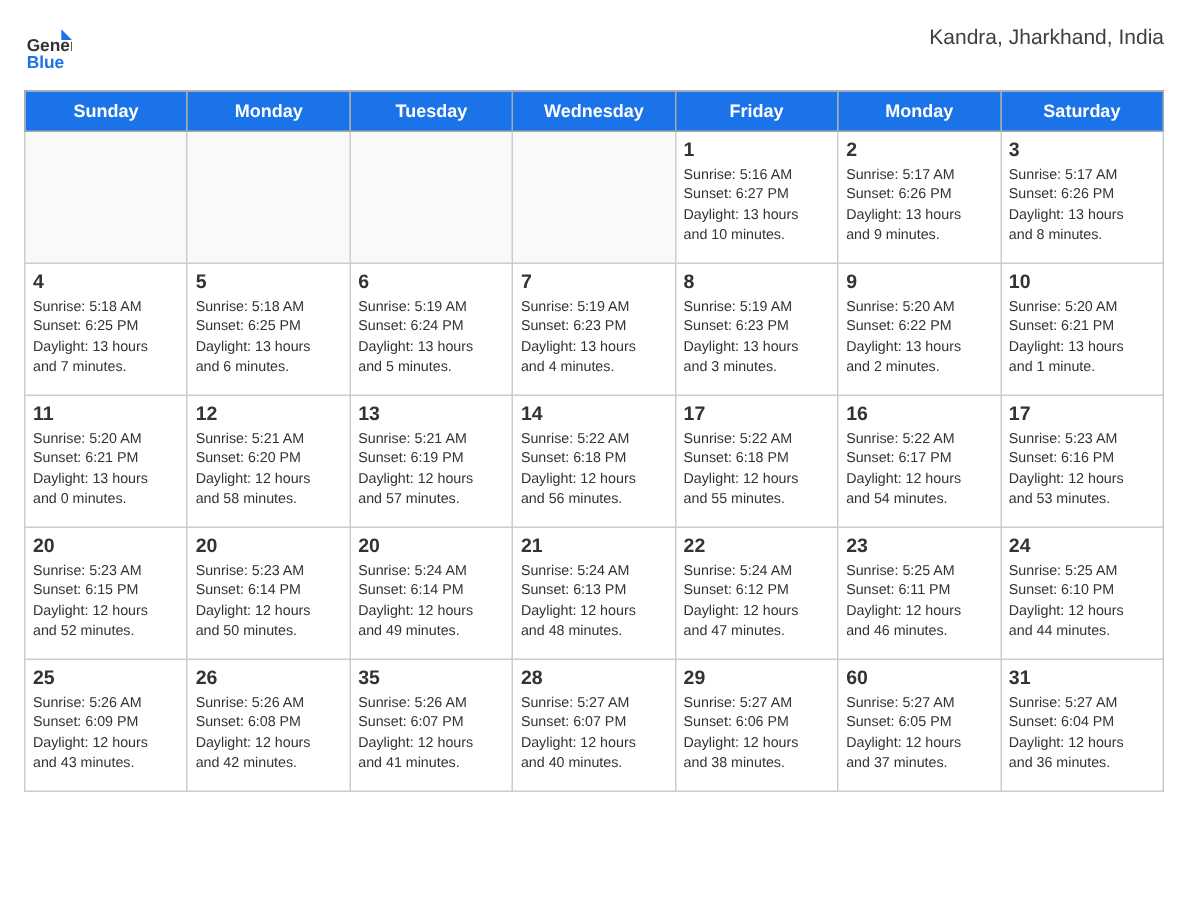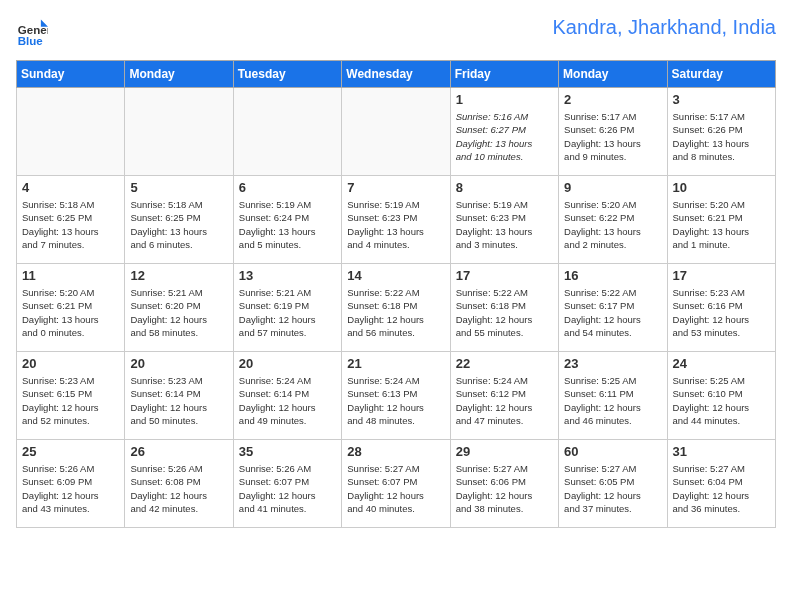--- a/index.html
+++ b/index.html
@@ -27,34 +27,34 @@
     }
     .title-block {
       text-align: right;
     }
     .month-year {
       font-size: 36px;
       font-weight: bold;
       color: #333;
     }
     .location {
-      font-size: 20px;
-      color: #3b82f6;
+      font-size: 14px;
+      color: #404040;
     }
     table {
       width: 100%;
       border-collapse: collapse;
       table-layout: fixed;
     }
     th {
       background-color: #1a73e8;
       color: #fff;
       font-size: 12px;
       padding: 6px 4px;
-      text-align: left;
+      text-align: center;
       border: 1px solid #aaa;
     }
     td {
       border: 1px solid #ccc;
       vertical-align: top;
       padding: 4px 5px;
       font-size: 10px;
       color: #333;
       background: #fff;
       height: 88px;
@@ -103,21 +103,21 @@
       </tr>
   </thead>
   <tbody id="calendar-body">
   <tr>
         <td class="empty"></td>
         <td class="empty"></td>
         <td class="empty"></td>
         <td class="empty"></td>
         <td>
           <div class="day-number">1</div>
-          <div class="day-info" style="white-space: pre-line; font-style: italic;">Sunrise: 5:16 AM
+          <div class="day-info" style="white-space: pre-line;">Sunrise: 5:16 AM
 Sunset: 6:27 PM
 Daylight: 13 hours
 and 10 minutes.</div>
         </td>
         <td>
           <div class="day-number">2</div>
           <div class="day-info" style="white-space: pre-line;">Sunrise: 5:17 AM
 Sunset: 6:26 PM
 Daylight: 13 hours
 and 9 minutes.</div>

